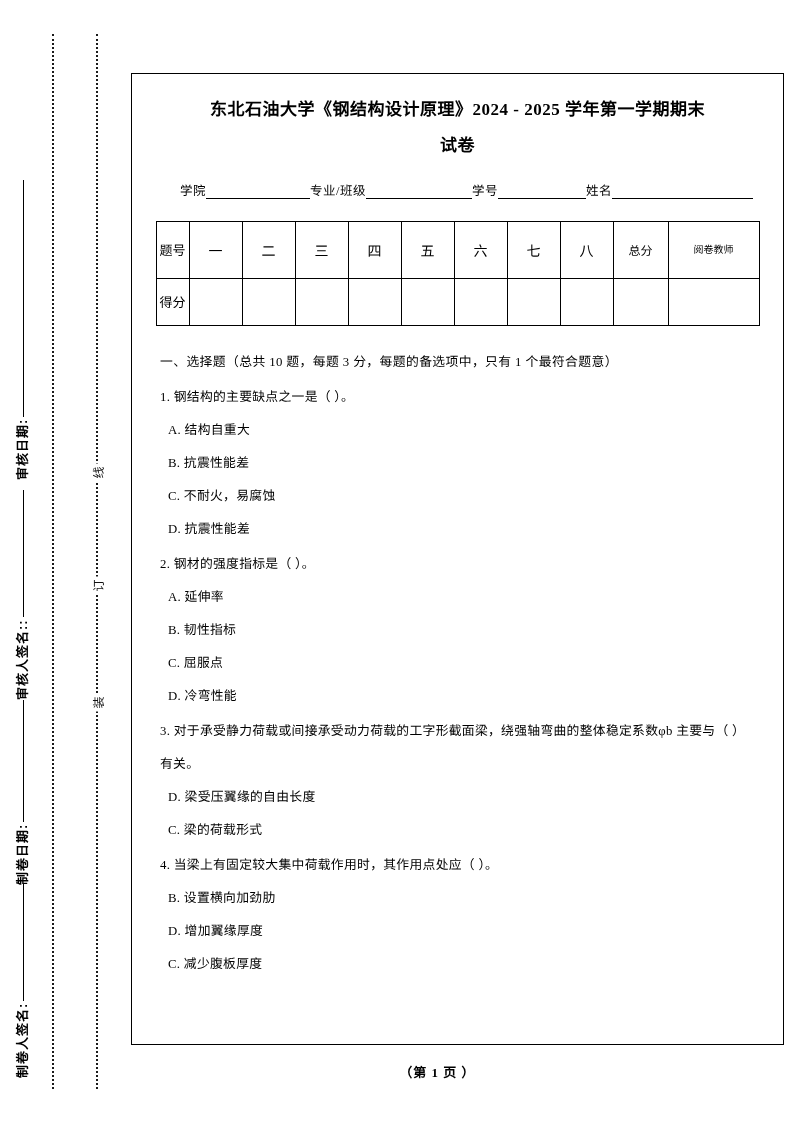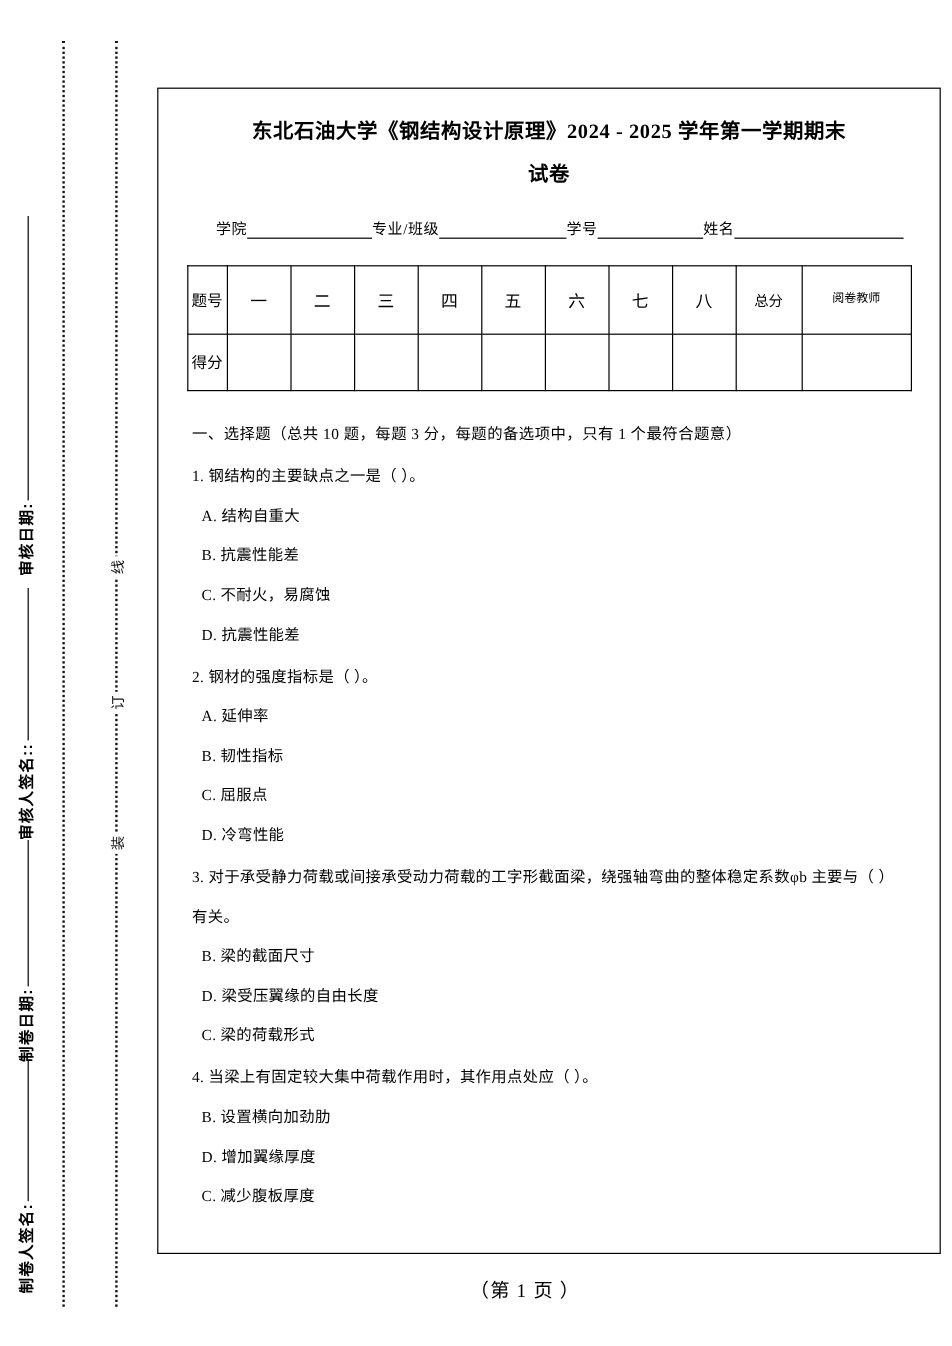--- a/index.html
+++ b/index.html
@@ -166,22 +166,22 @@
     margin-left: 8px;
   }
 
   
   #page-footer {
     position: absolute;
     left: 131px;
     top: 1062px;
     width: 613px;
     text-align: center;
-    font-size: 16px;
-    font-weight: normal;
+    font-size: 13px;
+    font-weight: bold;
     font-family: "Liberation Serif", "DejaVu Serif", serif;
     letter-spacing: 1px;
   }
 </style>
 </head>
 <body>
 
 <div id="left-margin">
 
   <div class="dotted-rail outer"></div>
@@ -271,21 +271,20 @@
     <div class="option-line">C. 不耐火，易腐蚀</div>
     <div class="option-line">D. 抗震性能差</div>
 
     <div class="question-stem">2. 钢材的强度指标是（  ）。</div>
     <div class="option-line">A. 延伸率</div>
     <div class="option-line">B. 韧性指标</div>
     <div class="option-line">C. 屈服点</div>
     <div class="option-line">D. 冷弯性能</div>
 
     <div class="question-stem">3. 对于承受静力荷载或间接承受动力荷载的工字形截面梁，绕强轴弯曲的整体稳定系数φb 主要与（  ）有关。</div>
-    <div class="option-line">B. 梁的截面尺寸</div>
     <div class="option-line">D. 梁受压翼缘的自由长度</div>
     <div class="option-line">C. 梁的荷载形式</div>
 
     <div class="question-stem">4. 当梁上有固定较大集中荷载作用时，其作用点处应（  ）。</div>
     <div class="option-line">B. 设置横向加劲肋</div>
     <div class="option-line">D. 增加翼缘厚度</div>
     <div class="option-line">C. 减少腹板厚度</div>
 
   </div>
 </div>

